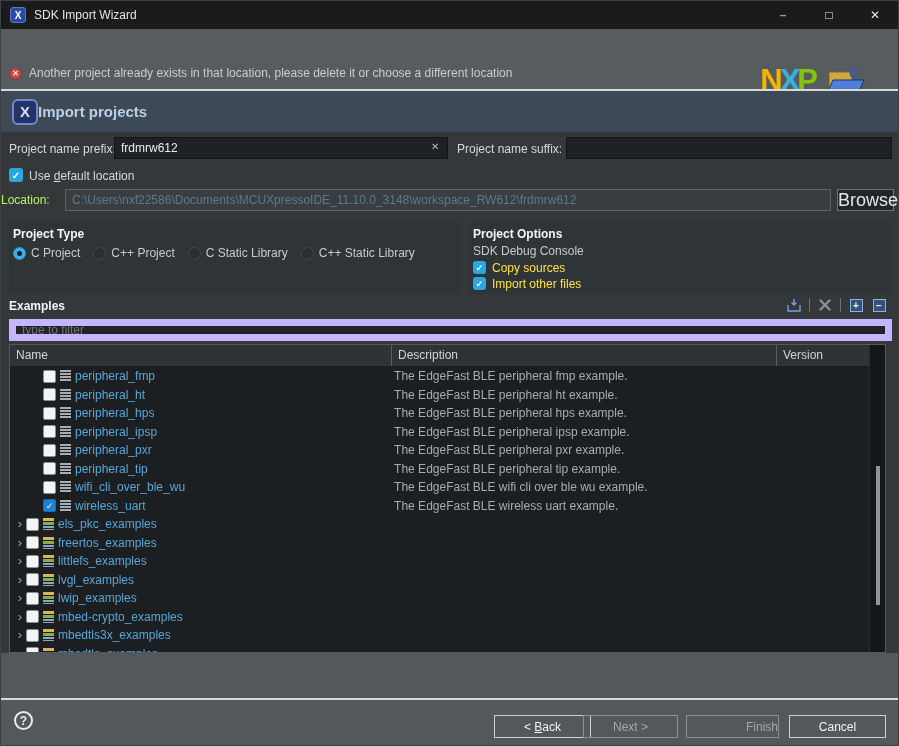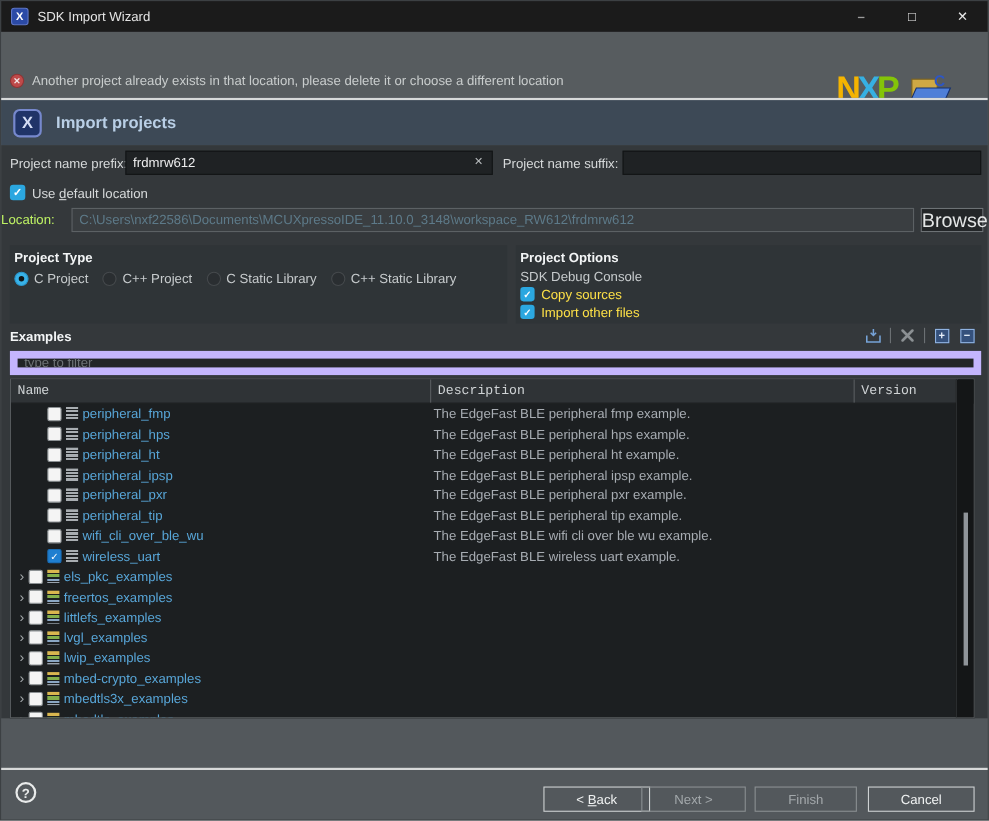--- a/index.html
+++ b/index.html
@@ -22,21 +22,21 @@
   .error-icon { width:13px; height:13px; border-radius:50%; background:#bf4a4a; border:1px solid #8f3535; color:#f3e9e9;
                 font-size:8px; font-weight:bold; display:flex; align-items:center; justify-content:center; flex:none; }
   .error-text { color:#c9cdcd; font-size:12px; }
   .nxp { position:absolute; top:36px; right:83px; font-weight:800; font-size:31px; letter-spacing:-3px; line-height:31px; }
   .folder-logo { position:absolute; top:36px; right:30px; }
 
   
   .header-band { position:absolute; top:88px; left:0; width:100%; height:43px; background:#3d4956; border-top:2px solid #d7d9d9; display:flex; align-items:center; }
   .header-icon { width:26px; height:26px; margin-left:11px; background:#203468; border:2px solid #7688cd; border-radius:6px;
                  color:#d5def5; font-size:15px; font-weight:bold; display:flex; align-items:center; justify-content:center; }
-  .header-title { margin-left:13px; color:#b9cfe6; font-size:15px; font-weight:bold; }
+  .header-title { color:#b9cfe6; font-size:15px; font-weight:bold; }
 
   
   .form { position:absolute; top:131px; left:0; width:100%; height:521px; background:#34383b; font-size:12px; }
   .lbl { position:absolute; color:#d6d9da; }
   #prefix-label { left:8px; top:10px; }
   .tinput { position:absolute; background:#1f2224; border:1px solid #121416; color:#ededee; font-size:12px; font-family:inherit; padding:0 6px; height:22px; }
   #prefix-input { left:113px; top:5px; width:334px; padding-right:22px; }
   #prefix-clear { position:absolute; left:430px; top:9px; color:#b9bdbf; font-size:10px; background:none; border:none; font-family:inherit; }
   #suffix-label { left:456px; top:10px; }
   #suffix-input { left:565px; top:5px; width:326px; }
@@ -74,21 +74,21 @@
   .ex-toolbar { position:absolute; right:11px; top:164px; display:flex; align-items:center; gap:7px; height:18px; }
   .tb-sep { width:1px; height:14px; background:#6b7073; }
   .tb-icon { width:16px; height:16px; display:flex; align-items:center; justify-content:center; background:none; border:none; }
   .mini-box { width:13px; height:13px; background:#35517c; border:1px solid #8fb2e0; color:#e8f0fa; font-size:10px; font-weight:bold;
               display:flex; align-items:center; justify-content:center; background:none\9; }
   #filter-input { left:8px; top:187px; width:883px; background:#222527; border:7px solid #c4b5fd; color:#ececec; }
   #filter-input::placeholder { color:#6d7275; }
 
   .table { position:absolute; left:8px; top:212px; width:877px; height:309px; background:#1c1f21; border:1px solid #55595c; }
   .thead { display:flex; height:22px; background:#2f3336; border-bottom:1px solid #1a1d1f; }
-  .th { line-height:21px; color:#d0d4d6; padding-left:6px; border-right:1px solid #595d60;font-family:Liberation Mono, monospace; }
+  .th { line-height:21px; color:#d0d4d6; padding-left:6px; border-right:1px solid #595d60; }
   .th.c-name { width:382px; }
   .th.c-desc { width:385px; }
   .th.c-ver  { width:94px; }
   .th-scroll { flex:1; background:#141617; border-right:none; }
   .tbody { position:absolute; top:22px; left:0; right:16px; bottom:0; overflow:hidden; }
   .trow { display:flex; height:18.5px; align-items:center; }
   .cell-name { width:382px; display:flex; align-items:center; height:100%; overflow:hidden; }
   .arrow { width:12px; color:#9fa4a7; font-size:13px; line-height:12px; text-align:center; flex:none; }
   .tcheck { width:13px; height:13px; background:#f4f4f4; border:1px solid #8b9093; border-radius:2px; margin-right:4px; flex:none;
             display:flex; align-items:center; justify-content:center; font-size:9px; color:#fff; }
@@ -103,21 +103,21 @@
   .vscroll { position:absolute; top:0; right:0; width:16px; height:100%; background:#141617; border-left:1px solid #2a2d2f; }
   .vthumb { position:absolute; left:6px; width:4px; top:121px; height:139px; background:#8f9499; }
 
   
   .sep-line { position:absolute; left:0; top:697px; width:100%; height:2px; background:#d7d9d9; }
   .help-btn { position:absolute; left:13px; top:710px; width:19px; height:19px; border:2px solid #e9ebeb; border-radius:50%;
               color:#e9ebeb; font-weight:bold; font-size:12px; display:flex; align-items:center; justify-content:center; background:none; font-family:inherit; }
   .btn { position:absolute; top:714px; height:23px; background:transparent; border:1px solid #ced1d2; color:#f1f3f3; font-size:12px; font-family:inherit; }
   #btn-back   { left:493px; width:97px; }
   #btn-next   { left:582px; width:95px; }
-  #btn-finish { left:685px; width:93px; }
+  #btn-finish { left:685px; width:93px;text-align:right; }
   #btn-cancel { left:788px; width:97px; }
   .btn.disabled { border-color:#8a8f92; color:#a3a8ab; }
   u { text-decoration: underline; }
 </style>
 </head>
 <body>
 
 <div id="window">
 
   <div class="titlebar">
@@ -249,33 +249,33 @@
               <span class="rname">peripheral_fmp</span>
             </div>
             <div class="cell-desc">The EdgeFast BLE peripheral fmp example.</div>
             <div class="cell-ver"></div>
           </div>
           <div class="trow">
             <div class="cell-name">
               <span class="arrow" style="margin-left: 21px;"></span>
               <span class="tcheck"></span>
               <span class="icon-leaf"></span>
+              <span class="rname">peripheral_ht</span>
+            </div>
+            <div class="cell-desc">The EdgeFast BLE peripheral ht example.</div>
+            <div class="cell-ver"></div>
+          </div>
+          <div class="trow">
+            <div class="cell-name">
+              <span class="arrow" style="margin-left: 21px;"></span>
+              <span class="tcheck"></span>
+              <span class="icon-leaf"></span>
               <span class="rname">peripheral_hps</span>
             </div>
             <div class="cell-desc">The EdgeFast BLE peripheral hps example.</div>
-            <div class="cell-ver"></div>
-          </div>
-          <div class="trow">
-            <div class="cell-name">
-              <span class="arrow" style="margin-left: 21px;"></span>
-              <span class="tcheck"></span>
-              <span class="icon-leaf"></span>
-              <span class="rname">peripheral_ht</span>
-            </div>
-            <div class="cell-desc">The EdgeFast BLE peripheral ht example.</div>
             <div class="cell-ver"></div>
           </div>
           <div class="trow">
             <div class="cell-name">
               <span class="arrow" style="margin-left: 21px;"></span>
               <span class="tcheck"></span>
               <span class="icon-leaf"></span>
               <span class="rname">peripheral_ipsp</span>
             </div>
             <div class="cell-desc">The EdgeFast BLE peripheral ipsp example.</div>

